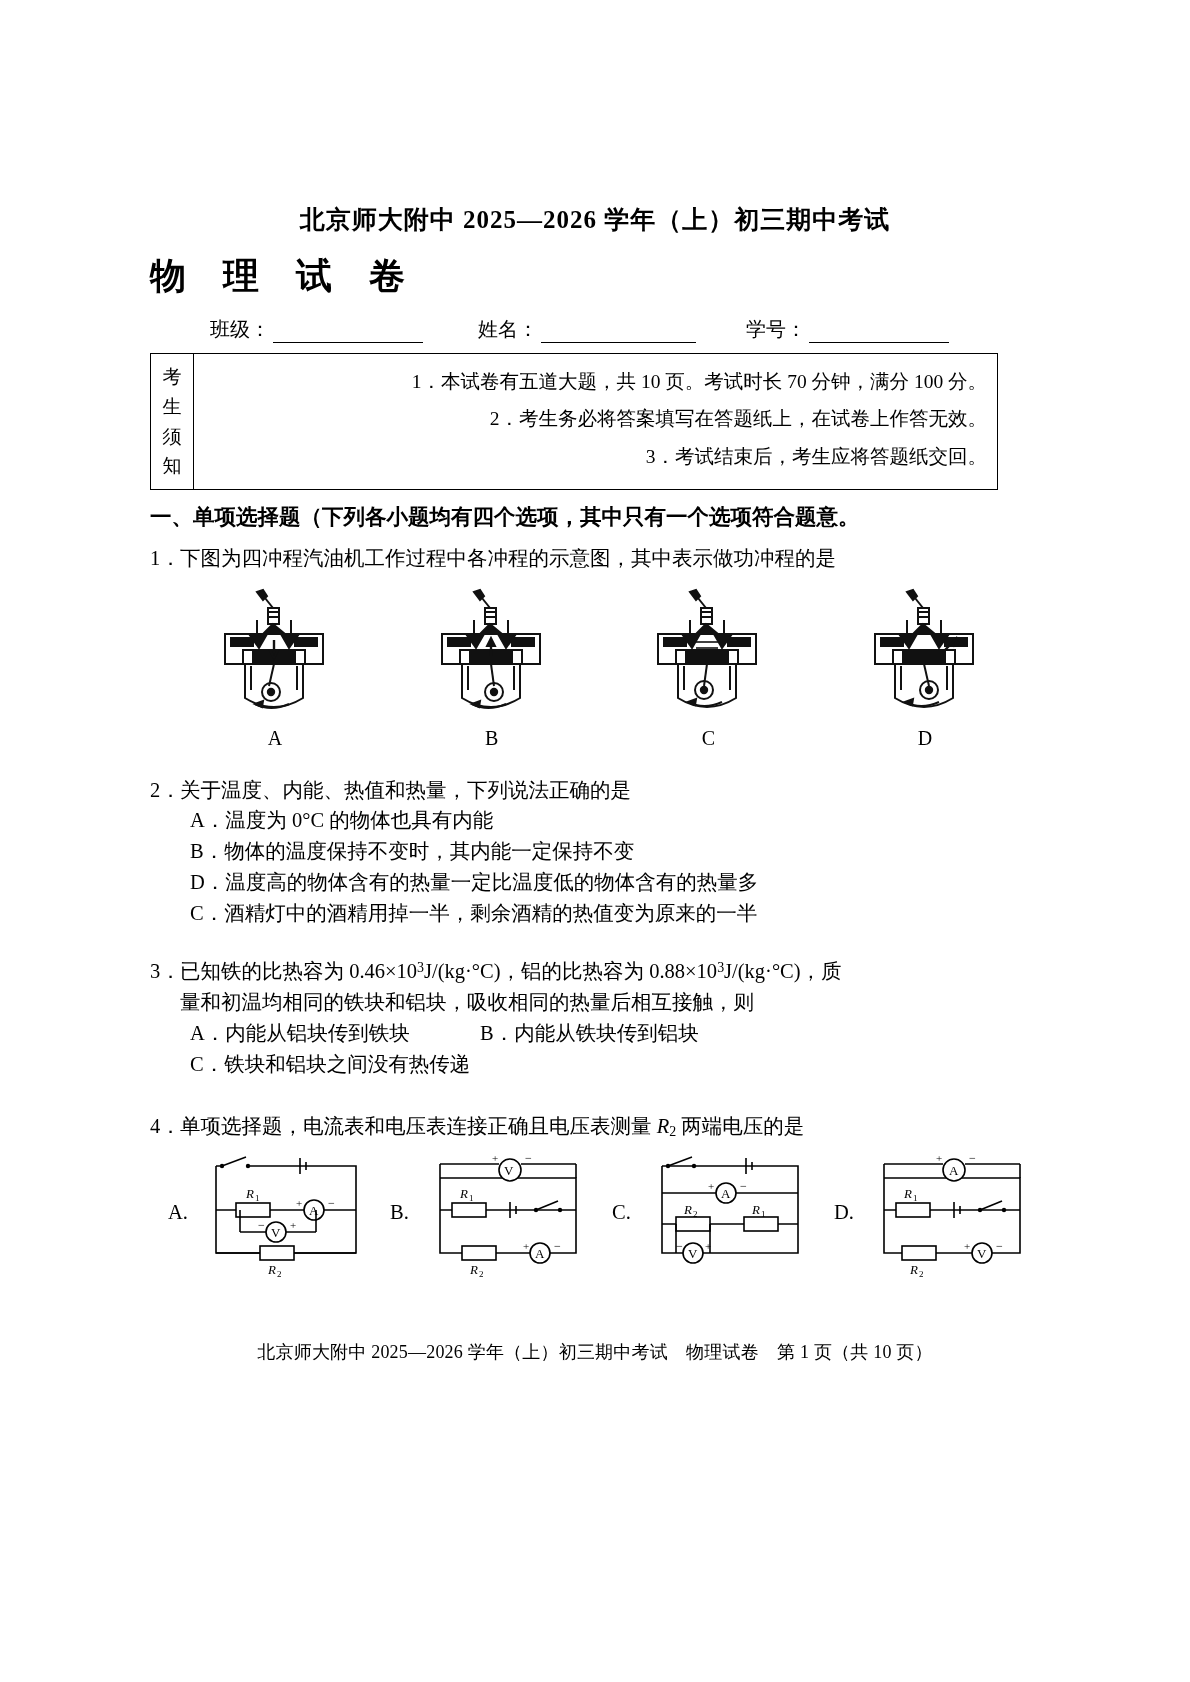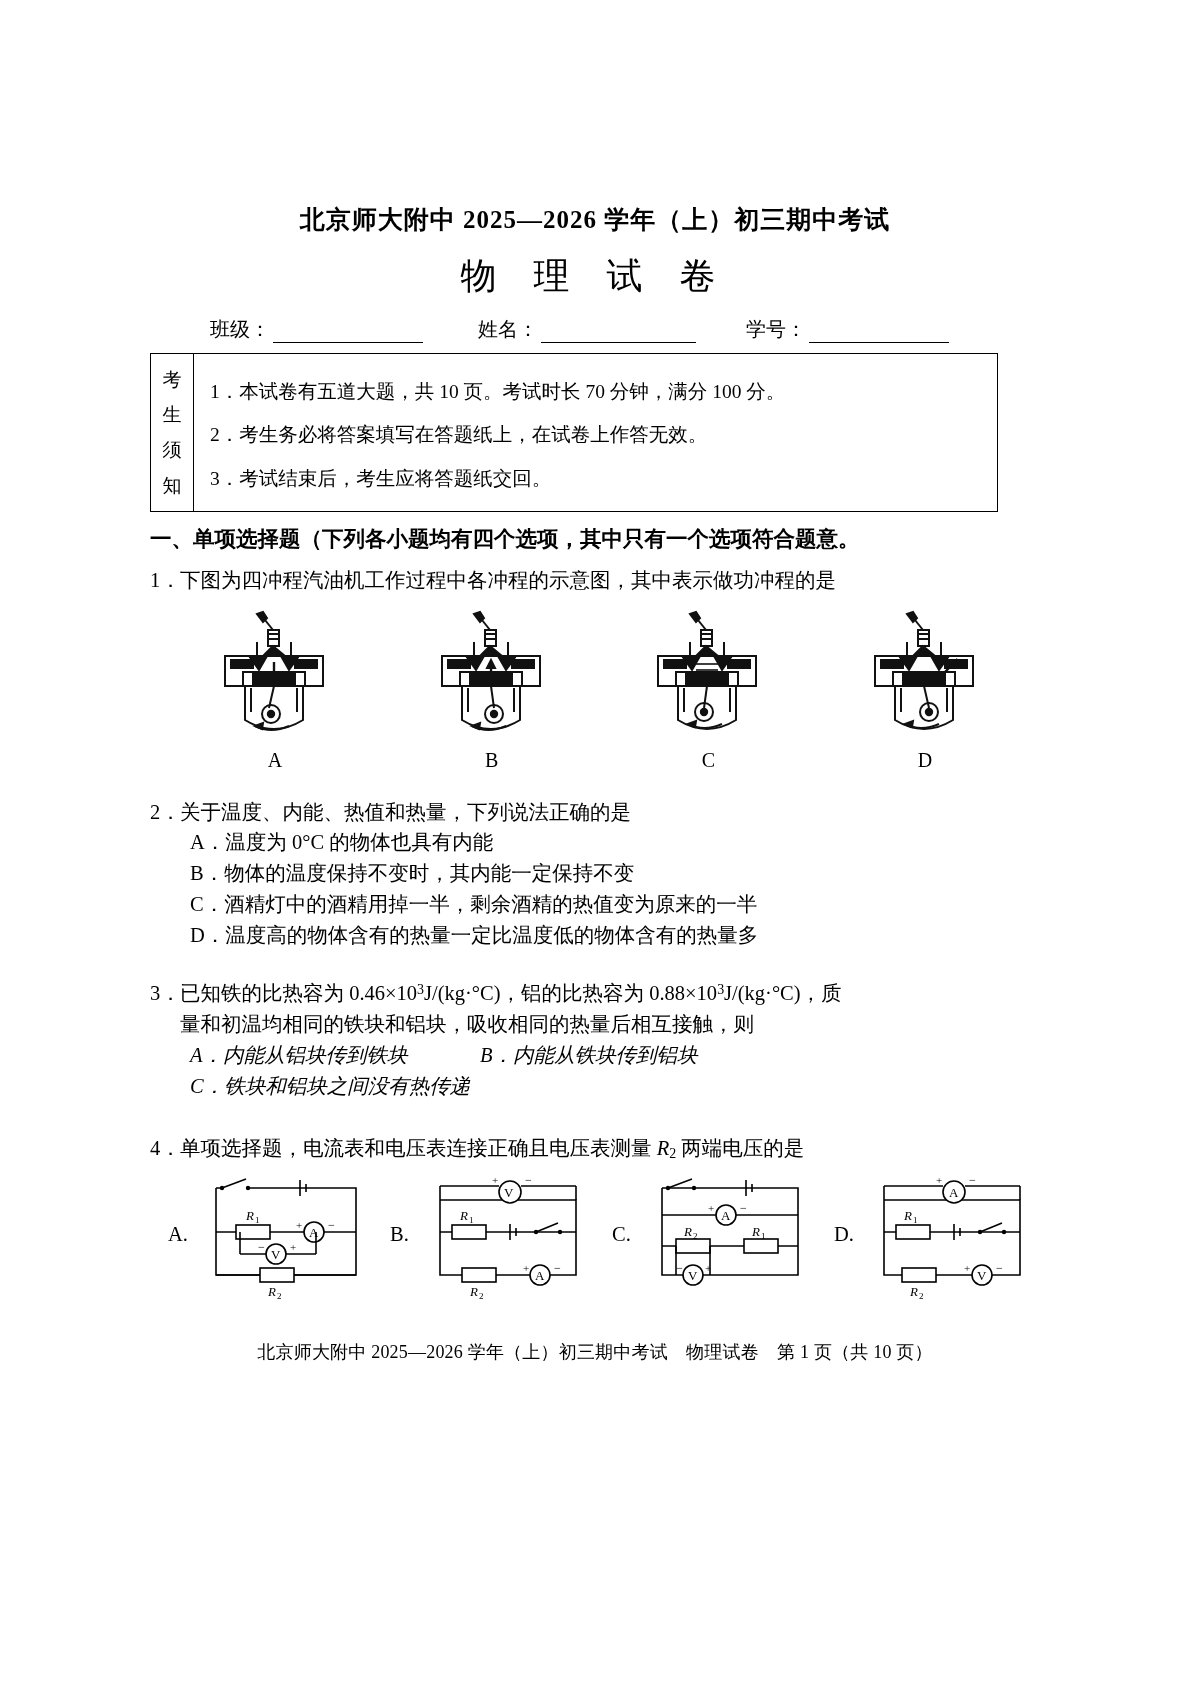--- a/index.html
+++ b/index.html
@@ -21,22 +21,22 @@
   
   .doc-title{
     text-align:center;
     font-weight:bold;
     font-size:25px;
     letter-spacing:1px;
     margin-top:205px;
     line-height:1.2;
   }
   .doc-subtitle{
-    text-align:center;
-    font-weight:normal;
+    text-align:left;
+    font-weight:bold;
     font-size:36px;
     letter-spacing:14px;
     margin-top:20px;
     line-height:1.2;
   }
 
   
   .idline{
     display:flex;
     margin-top:18px;
@@ -77,22 +77,23 @@
     flex:none;
   }
   .notice-side span{line-height:1.55;}
   .notice-body{
     flex:1;
     padding:9px 10px 9px 16px;
     font-size:19.5px;
   }
   .notice-item{
     line-height:1.45;
-    margin:15px 0 9px 0;
+    margin:5px 0 9px 0;
     white-space:nowrap;
+    text-align:right;
   }
 
   
   .sec-head{
     font-weight:bold;
     font-size:21.5px;
     margin-top:12px;
     line-height:1.45;
     letter-spacing:0px;
   }
@@ -102,21 +103,21 @@
   .q{
     font-size:20.5px;
     line-height:1.5;
     margin-top:10px;
   }
   .qstem{display:flex;}
   .qnum{width:30px;flex:none;}
   .qtext{flex:1;}
   .qcont{padding-left:30px;}
   .opt{padding-left:40px;line-height:1.5;}
-  .opt2{display:flex;padding-left:40px;line-height:1.5;font-style:italic;}
+  .opt2{display:flex;padding-left:40px;line-height:1.5;}
   .opt2 .oa{width:290px;flex:none;}
   .opt2 .ob{flex:1;}
   sub{font-size:0.68em;vertical-align:-0.25em;}
   sup{font-size:0.68em;vertical-align:0.45em;}
   .ital{font-style:italic;}
 
   
   .engines{
     display:flex;
     justify-content:space-between;
@@ -329,22 +330,22 @@
     </div>
   </div>
 
   <div class="q" style="margin-top:22px;">
     <div class="qstem">
       <span class="qnum">2．</span>
       <span class="qtext">关于温度、内能、热值和热量，下列说法正确的是</span>
     </div>
     <div class="opt">A．温度为 0°C 的物体也具有内能</div>
     <div class="opt">B．物体的温度保持不变时，其内能一定保持不变</div>
+    <div class="opt">D．温度高的物体含有的热量一定比温度低的物体含有的热量多</div>
     <div class="opt">C．酒精灯中的酒精用掉一半，剩余酒精的热值变为原来的一半</div>
-    <div class="opt">D．温度高的物体含有的热量一定比温度低的物体含有的热量多</div>
   </div>
 
   <div class="q" style="margin-top:28px;">
     <div class="qstem">
       <span class="qnum">3．</span>
       <span class="qtext"><span>已知铁的比热容为 0.46</span><span>×10</span><sup>3</sup><span>J/(kg·°C)，铝的比热容为 0.88</span><span>×10</span><sup>3</sup><span>J/(kg·°C)，质</span></span>
     </div>
     <div class="qcont">量和初温均相同的铁块和铝块，吸收相同的热量后相互接触，则</div>
     <div class="opt2">
       <span class="oa">A．内能从铝块传到铁块</span>

